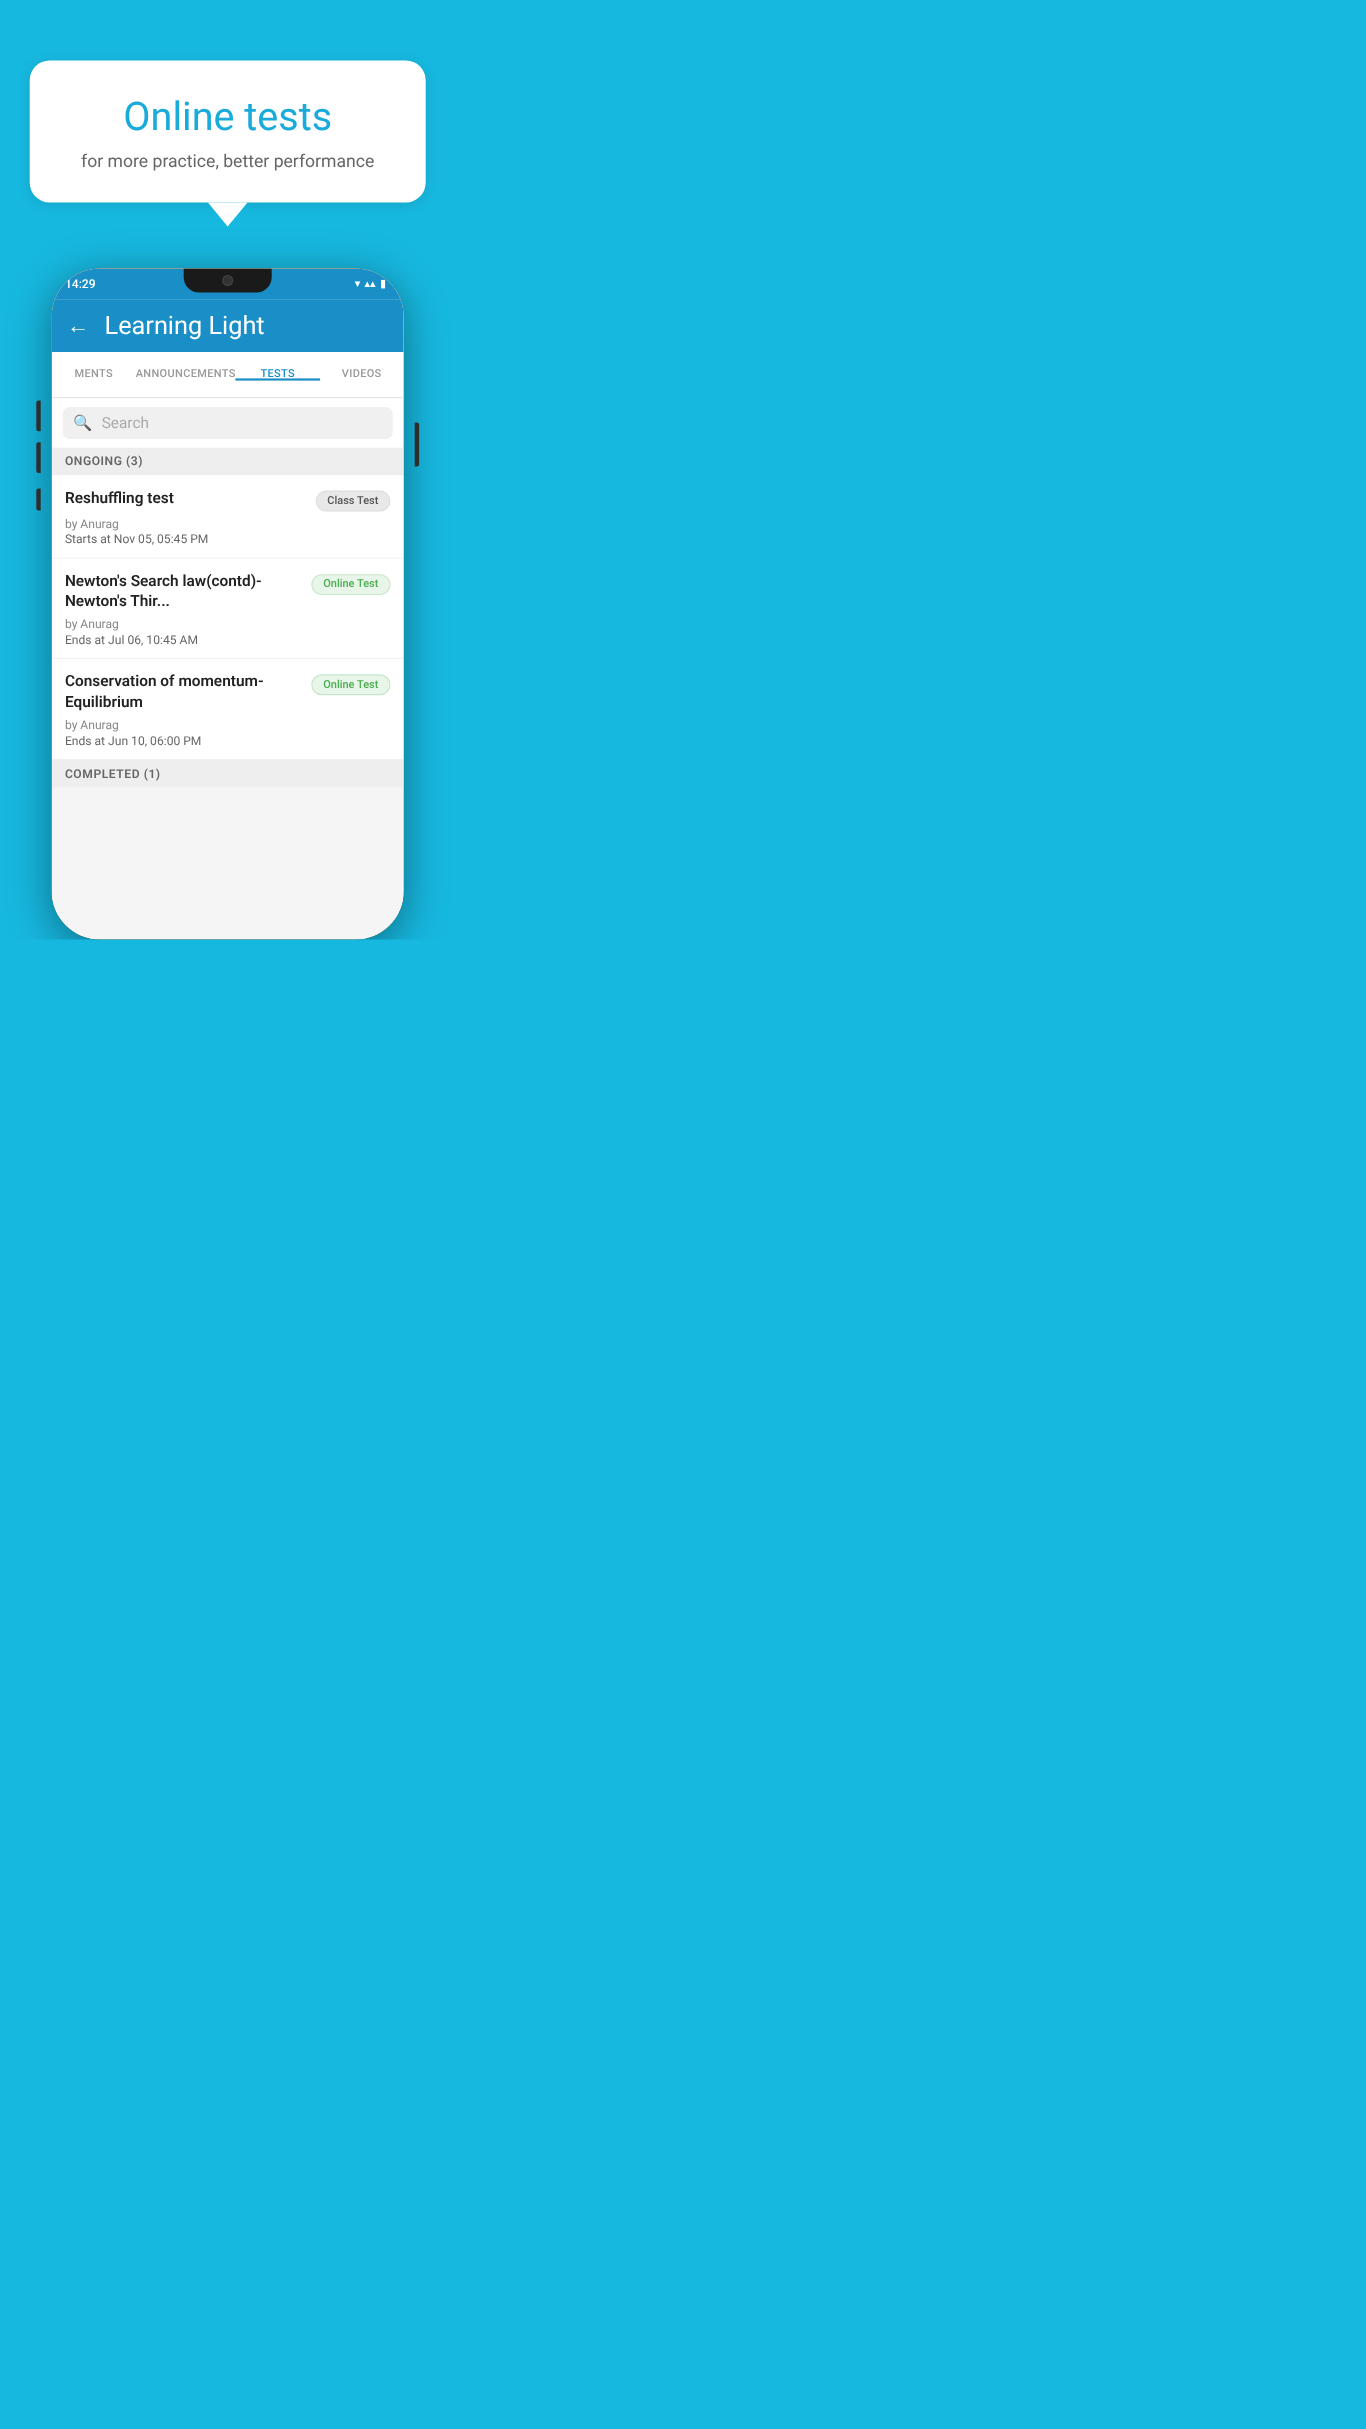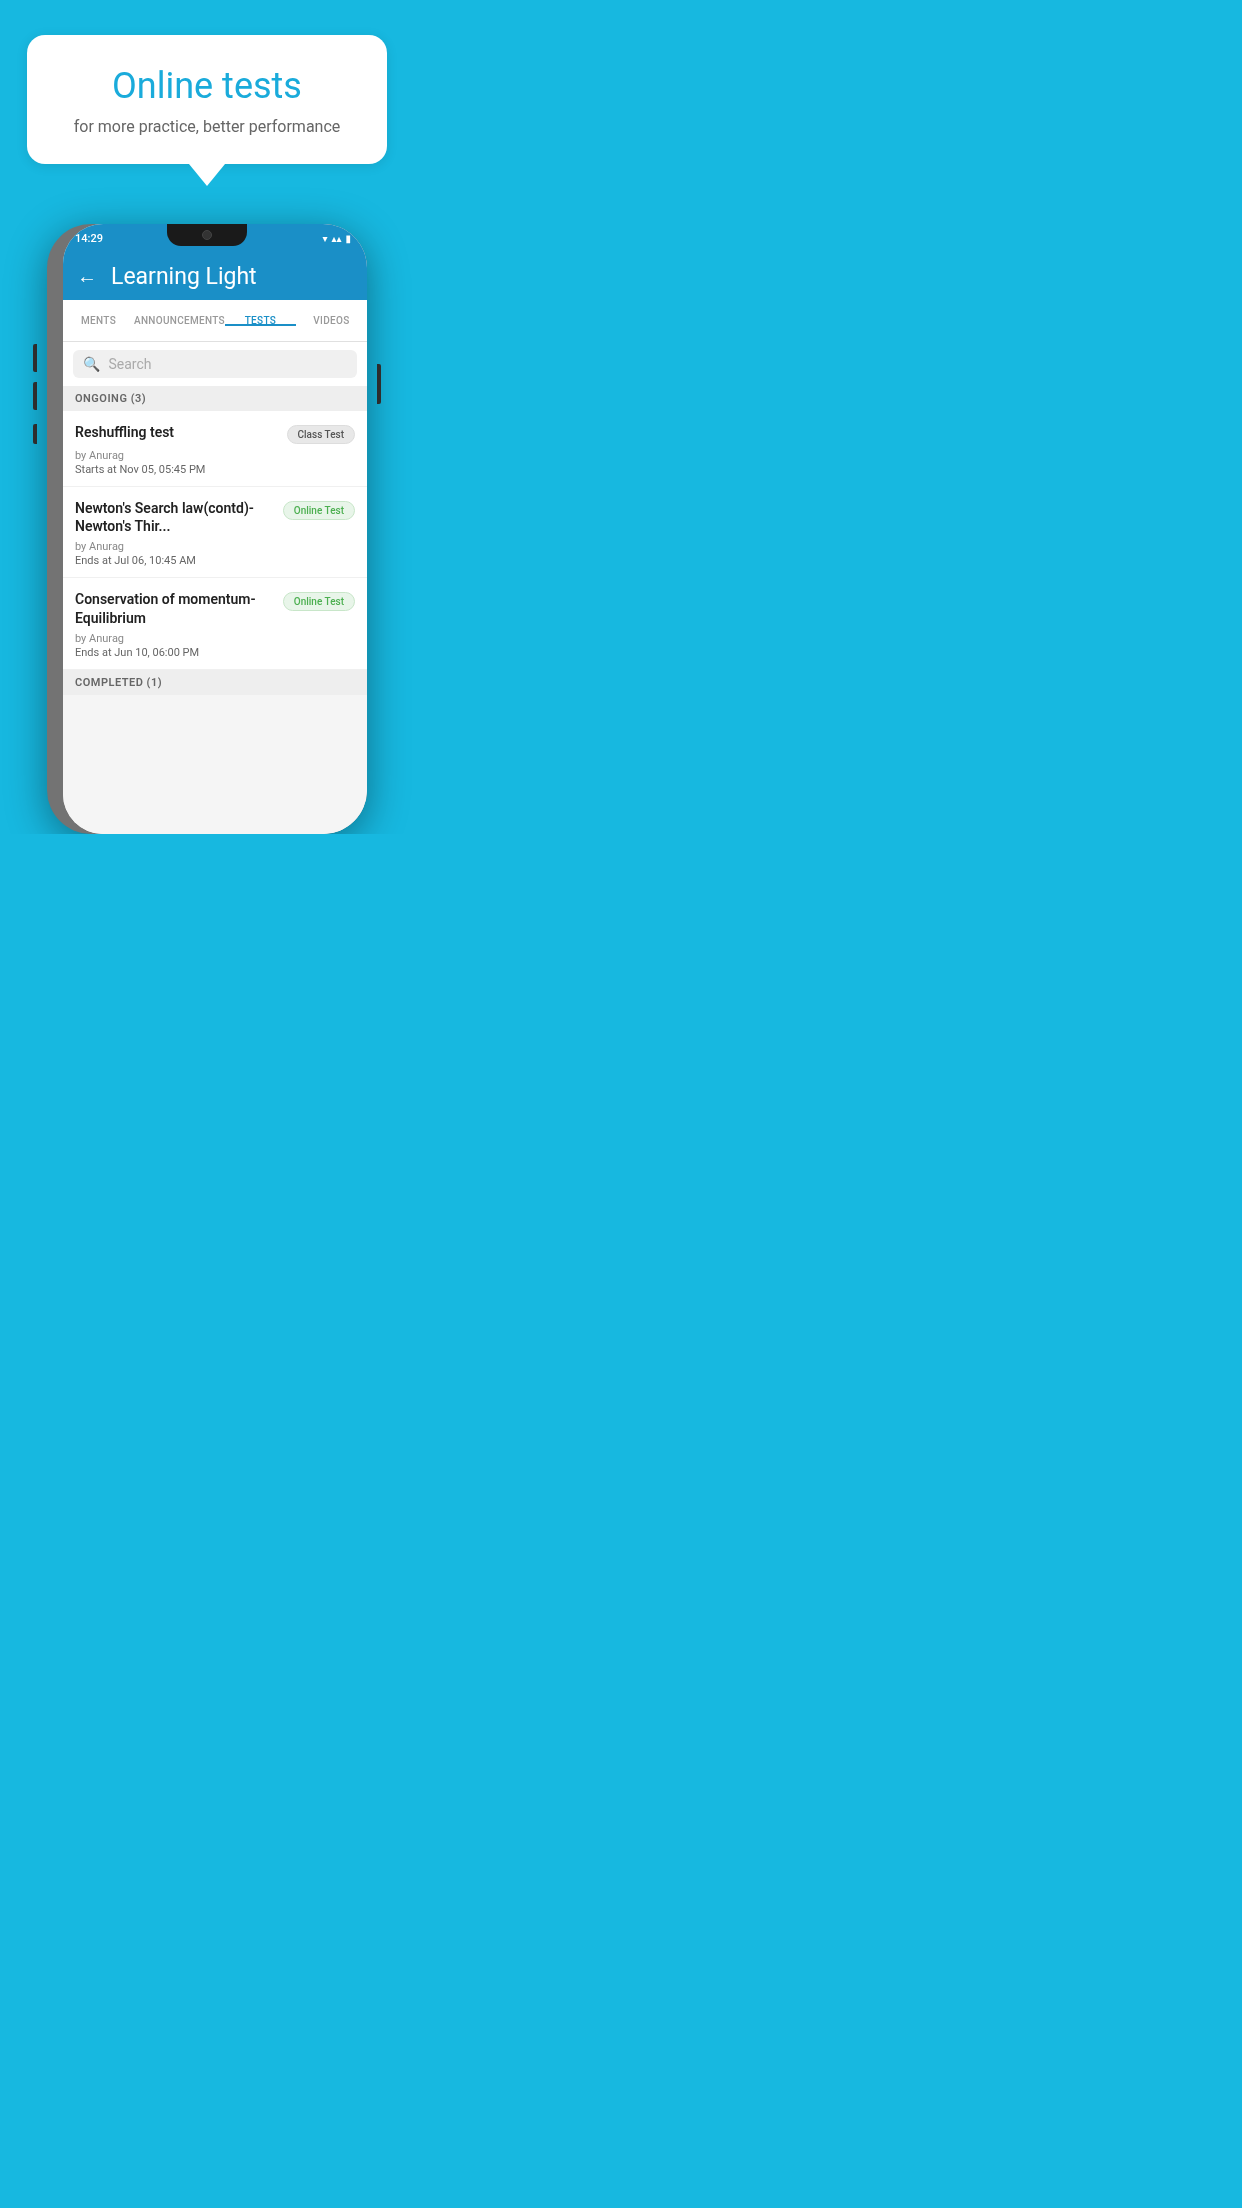--- a/index.html
+++ b/index.html
@@ -12,21 +12,21 @@
       font-family: 'Roboto', Arial, sans-serif;
       display: flex;
       flex-direction: column;
       align-items: center;
       overflow-x: hidden;
     }
 
     
     .speech-bubble-wrapper {
       width: 360px;
-      margin-top: 35px;
+      margin-top: 55px;
       position: relative;
       display: flex;
       flex-direction: column;
       align-items: center;
     }
 
     .speech-bubble {
       background: white;
       border-radius: 18px;
       padding: 30px 24px 28px;
@@ -63,29 +63,28 @@
       width: 340px;
       height: 610px;
       position: relative;
       display: flex;
       justify-content: center;
     }
 
     .phone-outer {
       width: 320px;
       height: 610px;
-      background: #737373;
+      background: #f97316;
       border-radius: 44px;
       position: relative;
       display: flex;
       flex-direction: column;
       align-items: center;
       box-shadow: 0 8px 40px rgba(0,0,0,0.4);
       overflow: hidden;
-      padding-left: 16px;
     }
 
     
     .phone-notch {
       position: absolute;
       top: 0;
       left: 50%;
       transform: translateX(-50%);
       width: 80px;
       height: 22px;

